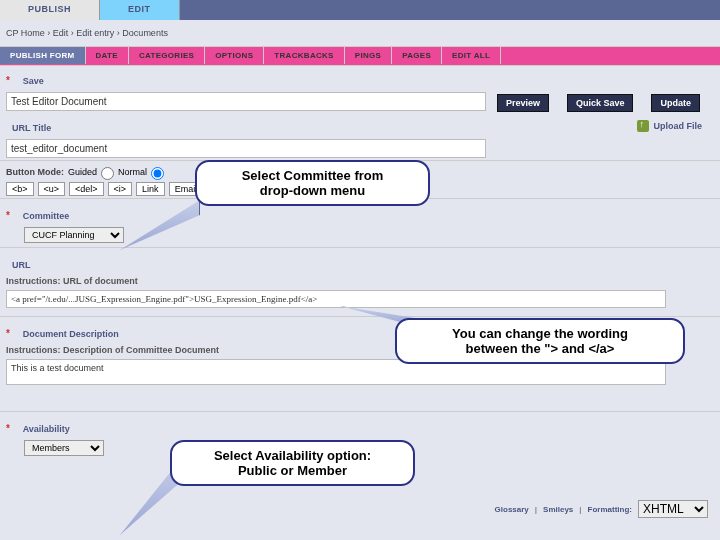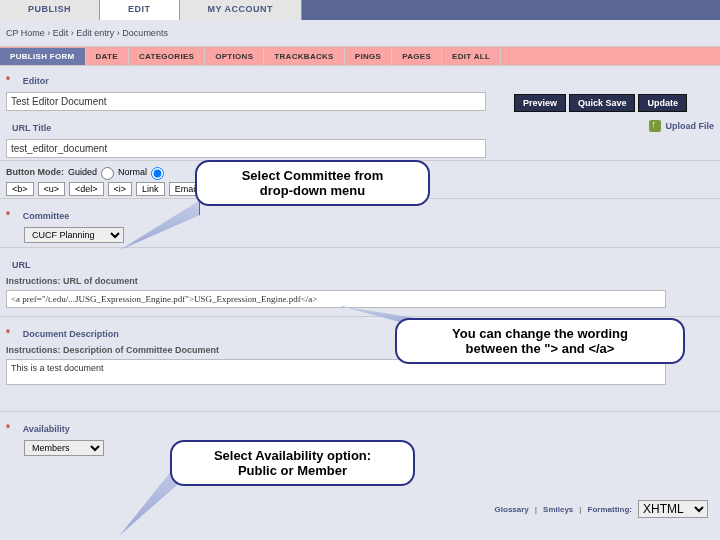--- a/index.html
+++ b/index.html
@@ -1,43 +1,43 @@
 <!DOCTYPE html>
 <html><head>
 <meta charset="utf-8">
 <style>
   * { margin: 0; padding: 0; box-sizing: border-box; }
   body { font-family: Verdana, Arial, sans-serif; font-size: 10px; background: #e4e6ef; width: 720px; height: 540px; overflow: hidden; position: relative; }
   
   .topbar { background: #5a6694; height: 20px; display: flex; }
   .topbar-tab { padding: 4px 28px; font-size: 9px; font-weight: bold; color: #4a5580; background: #e5e5e5; border-right: 1px solid #999; cursor: pointer; letter-spacing: 0.5px; }
-  .topbar-tab.active { background: #ffffff; }
+  .topbar-tab.active { background: #7dd3fc; }
   .topbar-spacer { flex: 1; background: #5a6694; }
   
   .breadcrumb { padding: 8px 6px; font-size: 9px; color: #556; }
   .breadcrumb span { color: #445; }
   
-  .subtabs { display: flex; background: #fca5a5; border-top: 1px solid #ccc; border-bottom: 1px solid #ccc; height: 20px; align-items: center; }
+  .subtabs { display: flex; background: #ec4899; border-top: 1px solid #ccc; border-bottom: 1px solid #ccc; height: 20px; align-items: flex-start; }
   .subtab { padding: 4px 10px; font-size: 8px; font-weight: bold; color: #333; border-right: 1px solid #ccc; cursor: pointer; letter-spacing: 0.3px; display: flex; align-items: center; }
   .subtab.pform { background: #6b78a9; color: #fff; }
   
   .section { padding: 4px 6px 2px; }
   .req { color: #c33; font-weight: bold; margin-right: 4px; }
   .field-label { font-size: 9px; font-weight: bold; color: #4a5580; padding: 6px 6px 2px; display: inline-block; }
   .accent { color: #4a5580; font-weight: bold; }
   .instr { font-size: 9px; color: #555; padding: 2px 6px; font-weight: bold; }
   
   .text-input { width: 480px; background: #fff; border: 1px solid #bbb; padding: 3px 4px; font-size: 10px; color: #333; margin: 2px 6px; display: block; }
   .full-input { width: 660px; background: #fff; border: 1px solid #bbb; padding: 3px 4px; font-size: 9px; color: #333; margin: 2px 6px; display: block; font-family: Verdana; }
   .ta-box { width: 660px; height: 26px; background: #fff; border: 1px solid #bbb; padding: 3px 4px; font-size: 9px; color: #333; margin: 2px 6px; }
   
-  .action-btns { position: absolute; top: 94px; right: 33px; display: flex; gap: 3px; }
+  .action-btns { position: absolute; top: 94px; right: 20px; display: flex; gap: 18px; }
   .btn-dark { background: #2a3050; color: #fff; padding: 3px 8px; font-size: 9px; font-weight: bold; border: 1px solid #111; cursor: pointer; }
   
-  .upload-row { position: absolute; top: 120px; right: 6px; display: flex; align-items: center; gap: 4px; font-size: 9px; font-weight: bold; color: #4a5580; }
+  .upload-row { position: absolute; top: 120px; right: 18px; display: flex; align-items: center; gap: 4px; font-size: 9px; font-weight: bold; color: #4a5580; }
   .up-icon { width: 12px; height: 12px; background: #7a9a3a; border-radius: 2px; position: relative; }
   .up-icon:after { content: "↑"; color: #fff; font-size: 9px; position: absolute; left: 2px; top: -1px; }
   
   .format-bar { display: flex; align-items: flex-start; gap: 4px; margin: 6px 6px 2px; font-size: 9px; }
   .fb-label { font-weight: bold; color: #444; }
   .fb-btn { border: 1px solid #999; background: #fff; padding: 1px 5px; font-size: 9px; cursor: pointer; }
   
   .select-sm { margin: 2px 24px; font-size: 9px; border: 1px solid #999; padding: 1px 3px; background: #eee; width: 100px; }
   
   .callout-box { position: absolute; background: #fff; border: 2px solid #2a3085; border-radius: 14px; padding: 6px 14px; font-size: 13px; font-weight: bold; text-align: center; font-family: Arial; z-index: 10; }
@@ -60,21 +60,20 @@
 </style>
 </head>
 <body>
 
 
 
 
 <div class="topbar">
   <div class="topbar-tab">PUBLISH</div>
   <div class="topbar-tab active">EDIT</div>
-  <div class="topbar-tab">MY ACCOUNT</div>
   <div class="topbar-spacer"></div>
 </div>
 
 
 <div class="breadcrumb">
   <span>CP Home  ›  Edit  ›  Edit entry  ›  Documents</span>
 </div>
 
 
 <div class="subtabs">
@@ -84,21 +83,21 @@
   <div class="subtab">OPTIONS</div>
   <div class="subtab">TRACKBACKS</div>
   <div class="subtab">PINGS</div>
   <div class="subtab">PAGES</div>
   <div class="subtab">EDIT ALL</div>
 </div>
 
 
 <div class="section">
   <span class="req">*</span>
-  <span class="field-label">Editor</span>
+  <span class="field-label">Save</span>
 </div>
 <input class="text-input" value="Test Editor Document" style="">
 
 
 <div class="action-btns">
   <button class="btn-dark">Preview</button>
   <button class="btn-dark">Quick Save</button>
   <button class="btn-dark">Update</button>
 </div>
 

